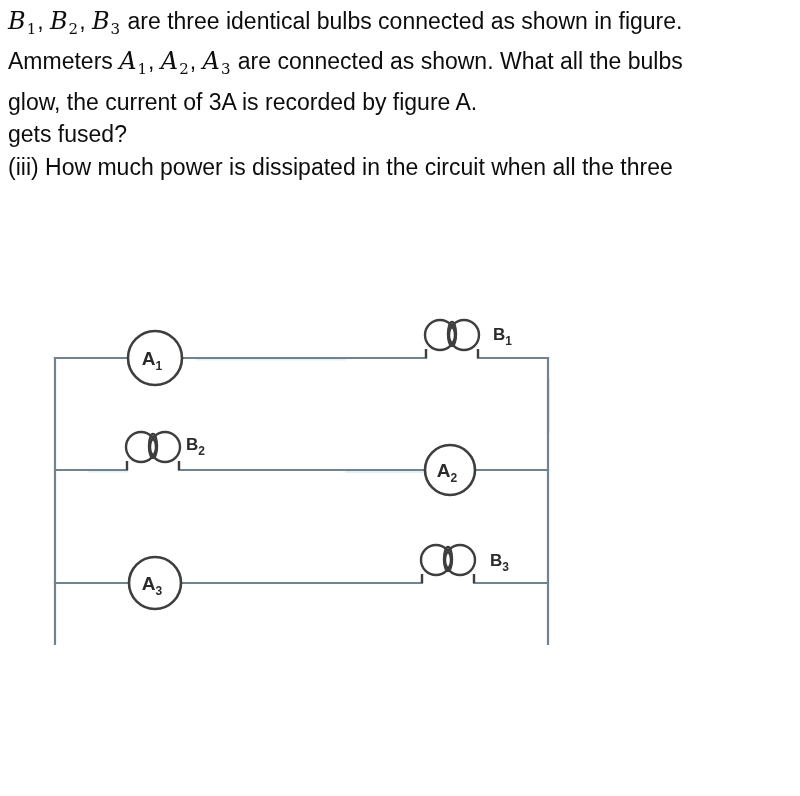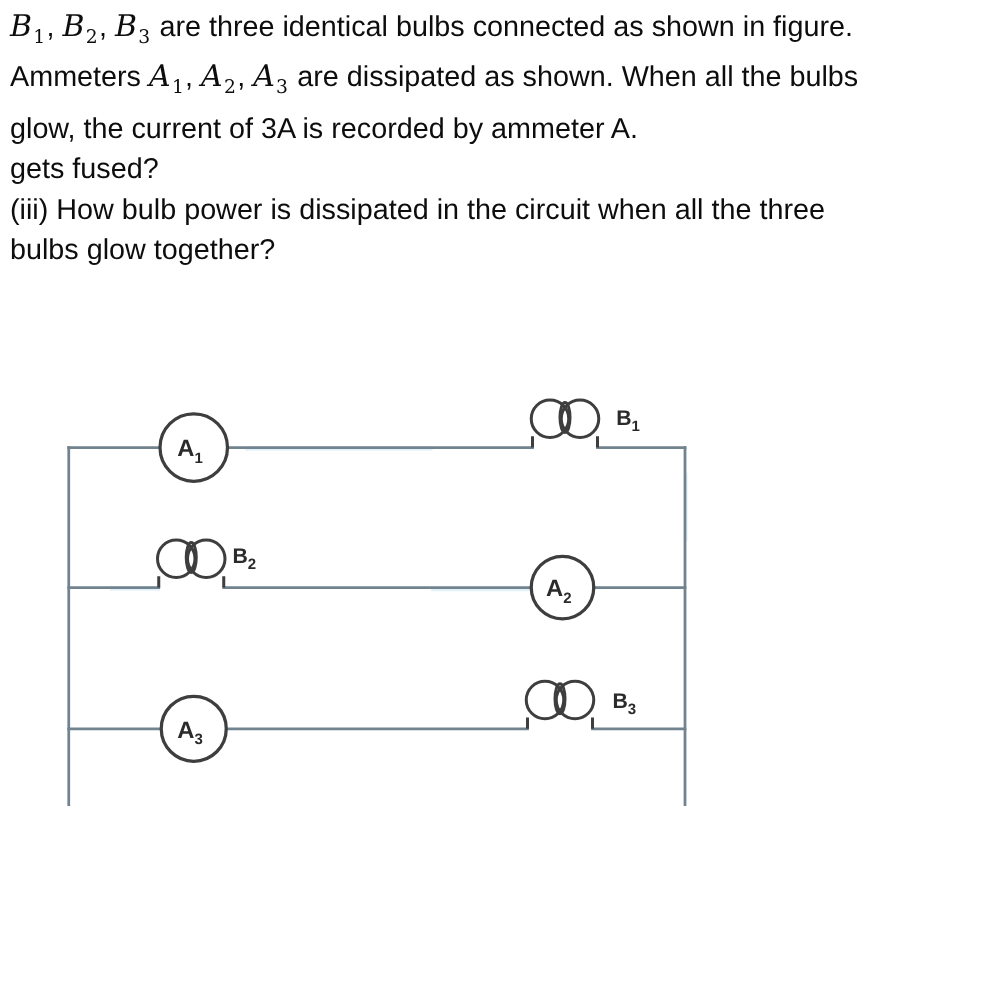--- a/index.html
+++ b/index.html
@@ -44,25 +44,24 @@
   .vlabel{font-size:21px; font-weight:bold; fill:var(--label); letter-spacing:1px;}
   .hl rect{fill:var(--highlight); opacity:.6;}
 </style>
 </head>
 <body>
 
 <div class="page">
 
   <div id="problem" class="problem">
       <div class="pline"><span class="math">B</span><span class="msub">1</span><span>, </span><span class="math">B</span><span class="msub">2</span><span>, </span><span class="math">B</span><span class="msub">3</span><span> are three identical bulbs connected as shown in figure.</span></div>
-      <div class="pline"><span>Ammeters </span><span class="math">A</span><span class="msub">1</span><span>, </span><span class="math">A</span><span class="msub">2</span><span>, </span><span class="math">A</span><span class="msub">3</span><span> are dissipated as shown. When all the bulbs</span></div>
-      <div class="pline"><span>glow, the current of 3A is recorded by ammeter A.</span></div>
+      <div class="pline"><span>Ammeters </span><span class="math">A</span><span class="msub">1</span><span>, </span><span class="math">A</span><span class="msub">2</span><span>, </span><span class="math">A</span><span class="msub">3</span><span> are connected as shown. What all the bulbs</span></div>
+      <div class="pline"><span>glow, the current of 3A is recorded by figure A.</span></div>
       <div class="pline"><span>gets fused?</span></div>
-      <div class="pline"><span>(iii) How bulb power is dissipated in the circuit when all the three</span></div>
-      <div class="pline"><span>bulbs glow together?</span></div>
+      <div class="pline"><span>(iii) How much power is dissipated in the circuit when all the three</span></div>
     </div>
 
   <svg class="diagram" width="800" height="796" viewBox="0 0 800 796">
 
     <g class="hl">
       <rect x="196" y="357" width="150" height="3.5"></rect>
       <rect x="88" y="469" width="40" height="3.5"></rect>
       <rect x="345" y="470" width="90" height="3"></rect>
       <rect x="240" y="696" width="45" height="3"></rect>
       <rect x="547" y="378" width="3" height="55"></rect>

